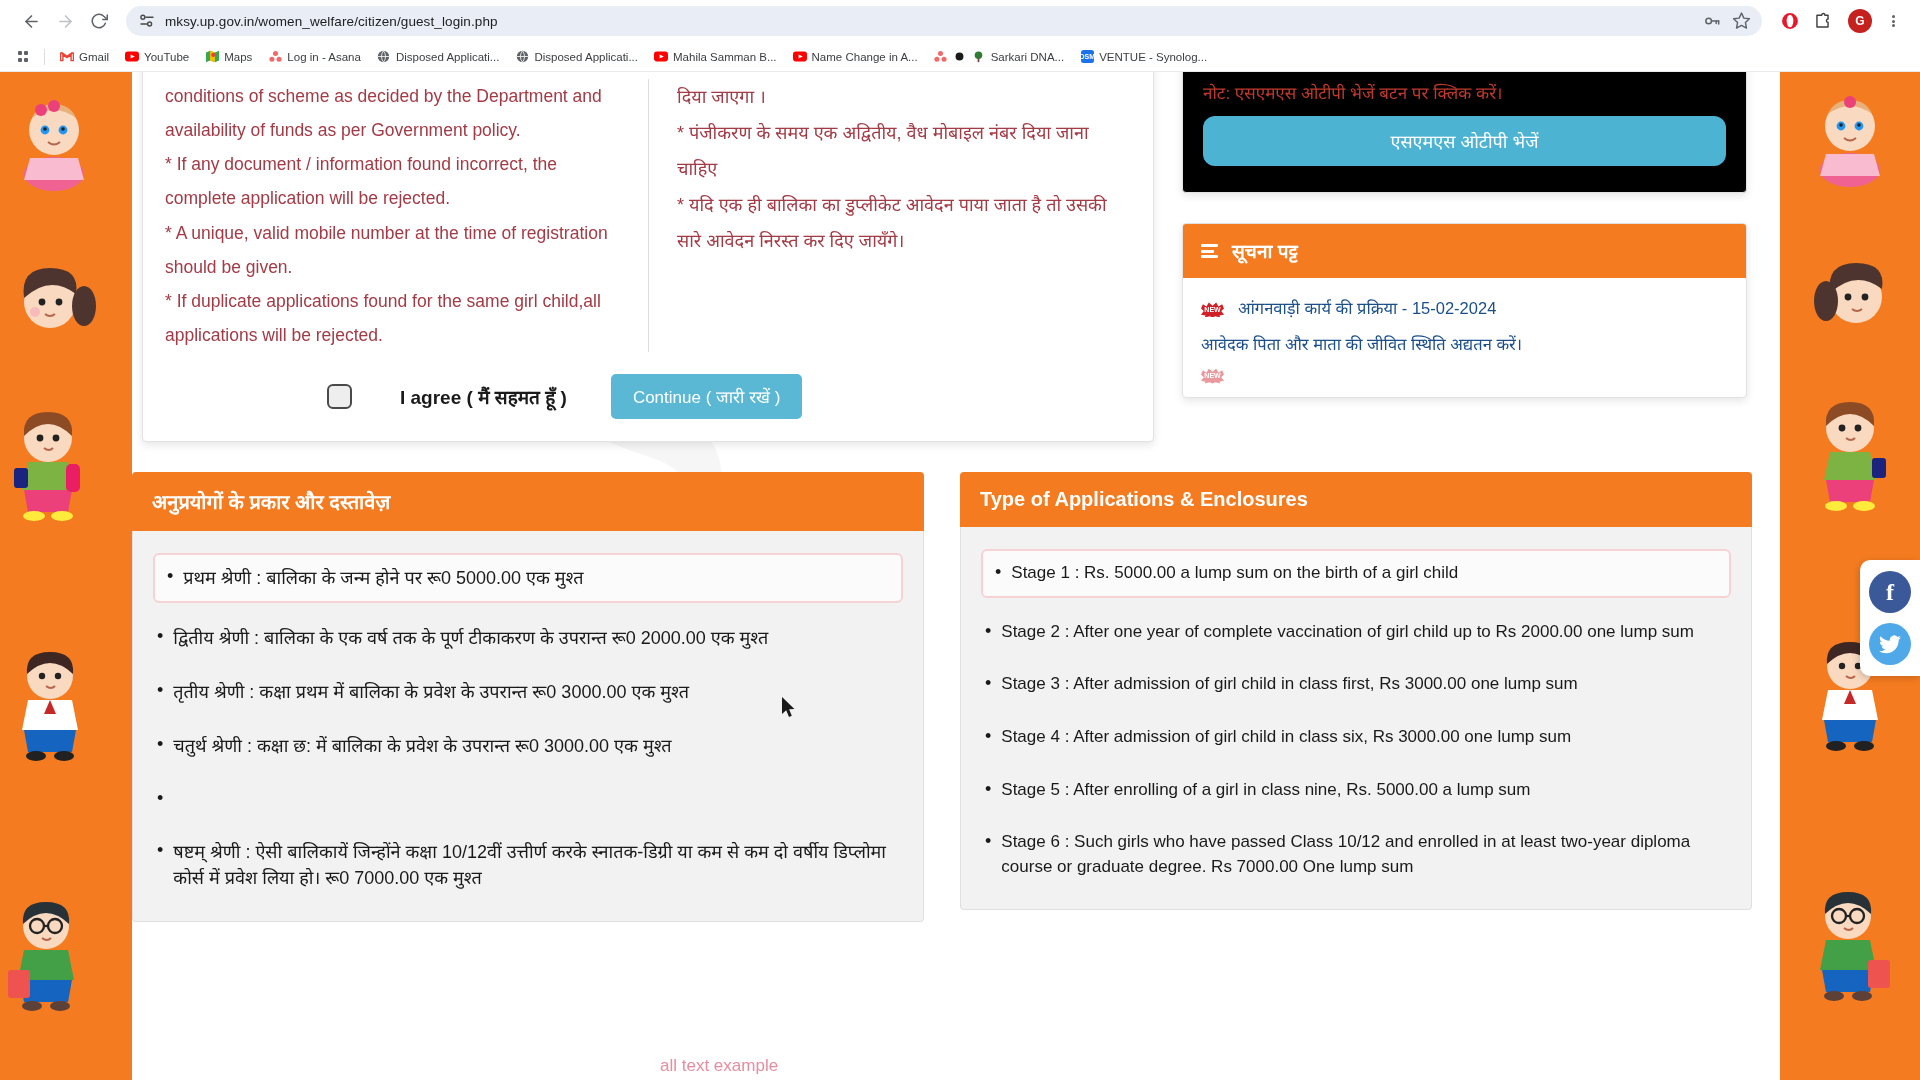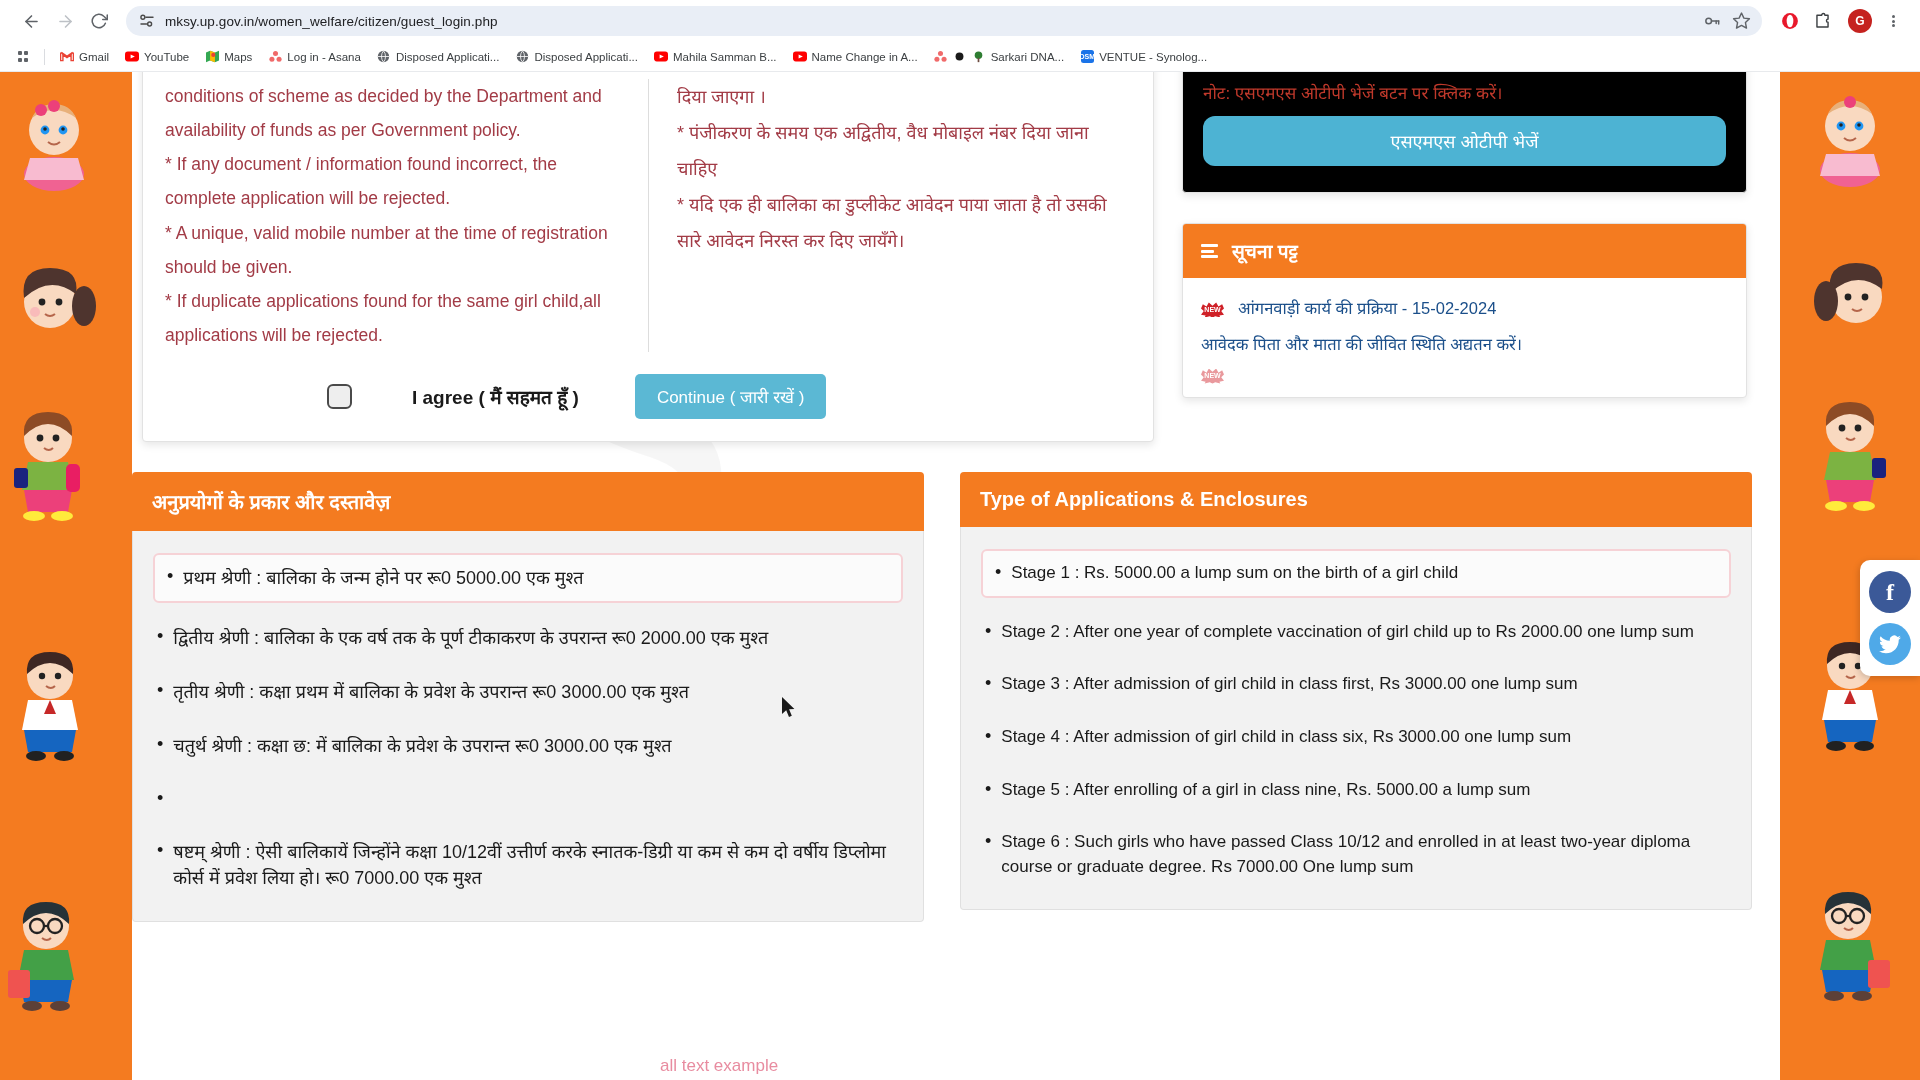--- a/index.html
+++ b/index.html
@@ -99,21 +99,21 @@
   }
   .consent-cols { display: flex; gap: 0; }
   .consent-col { width: 50%; padding-right: 26px; }
   .consent-col.hi { padding-right: 0; padding-left: 28px; border-left: 1px solid #dddddd; }
   .terms-line {
     color: #a23b46; font-size: 17.5px; line-height: 1.95;
     white-space: pre-wrap;
   }
   .terms-line.hi { font-size: 18px; line-height: 2.0; }
   .agree-row {
-    display: flex; align-items: center; gap: 16px; margin-top: 22px;
+    display: flex; align-items: center; gap: 4px; margin-top: 22px;
     padding-left: 162px;
   }
   .chk {
     width: 25px; height: 25px; border: 2px solid #4a4a4a; border-radius: 6px;
     background: #eeeeee; flex: none;
   }
   .agree-label {
     font-size: 19px; font-weight: bold; color: #1a1a1a; margin-left: 44px;
     white-space: nowrap;
   }

